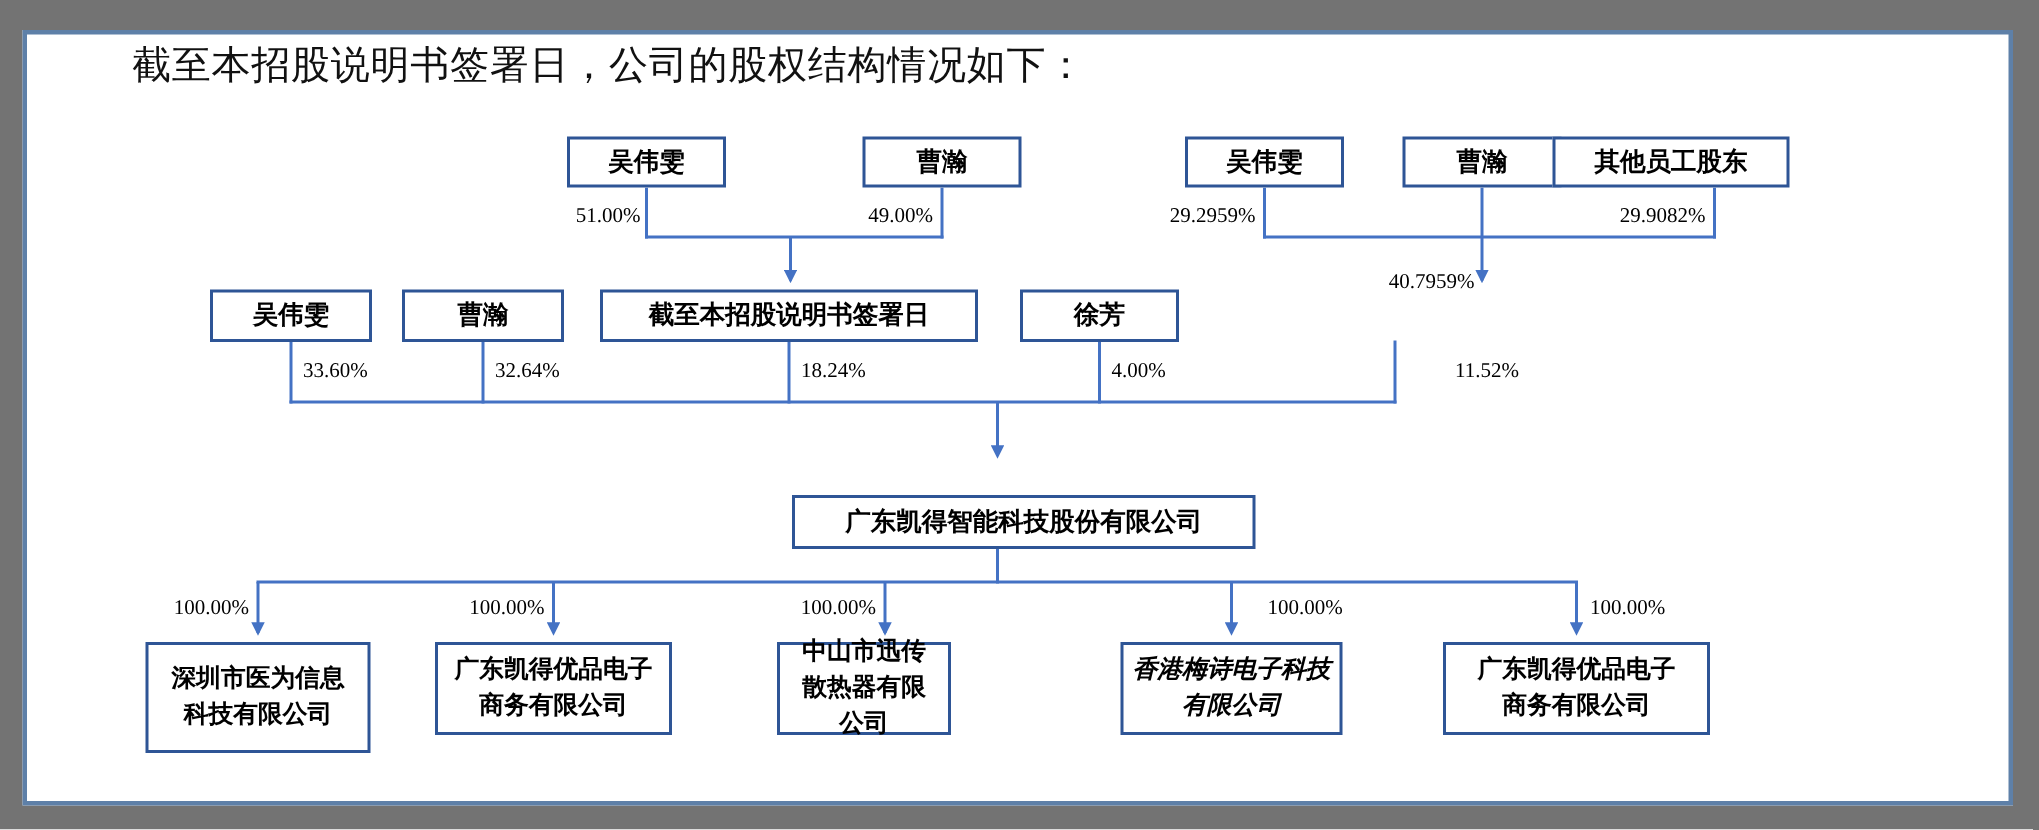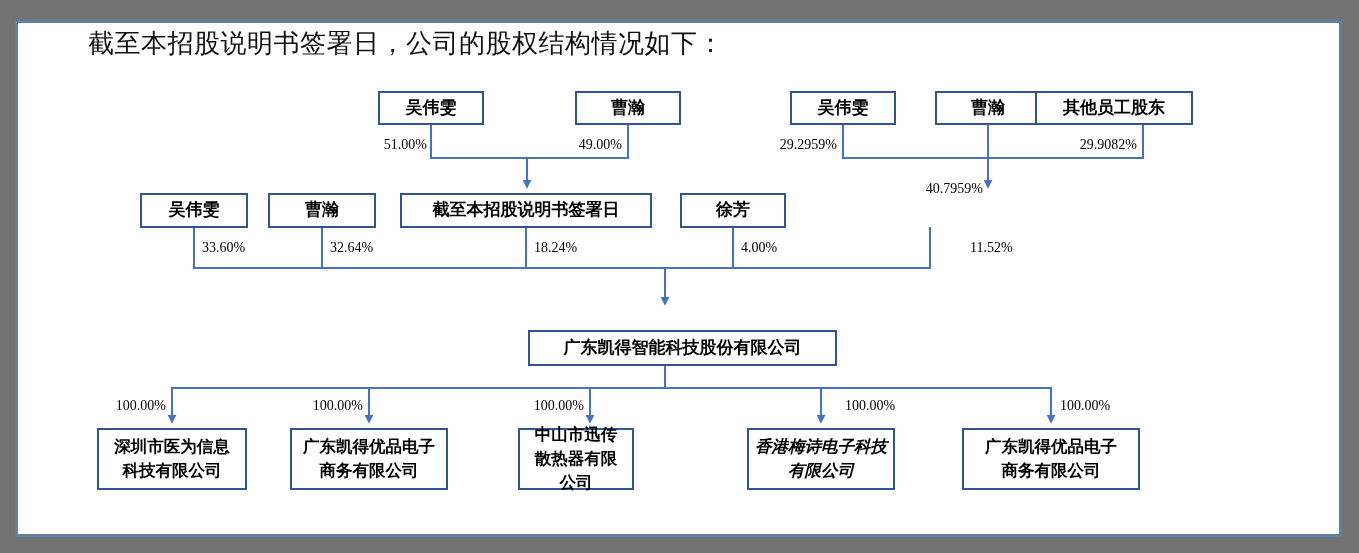--- a/index.html
+++ b/index.html
@@ -97,18 +97,18 @@
   <div class="pct" style="left:938px;top:240px;margin-left:32px;">11.52%</div>
 
   <div class="node" style="left:528px;top:310px;width:309px;height:36px;margin-top:20px;">广东凯得智能科技股份有限公司</div>
 
   <div class="pct r" style="left:96px;top:398px;width:70px;">100.00%</div>
   <div class="pct r" style="left:293px;top:398px;width:70px;">100.00%</div>
   <div class="pct r" style="left:514px;top:398px;width:70px;">100.00%</div>
   <div class="pct" style="left:845px;top:398px;">100.00%</div>
   <div class="pct" style="left:1060px;top:398px;">100.00%</div>
 
-  <div class="node wrap" style="left:97px;top:428px;width:150px;height:62px;padding:0 15px;">深圳市医为信息科技有限公司</div>
+  <div class="node wrap" style="left:97px;top:428px;width:150px;height:74px;padding:0 15px;">深圳市医为信息科技有限公司</div>
   <div class="node wrap" style="left:290px;top:428px;width:158px;height:62px;padding:0 9px;">广东凯得优品电子商务有限公司</div>
   <div class="node wrap" style="left:518px;top:428px;width:116px;height:62px;padding:16px 12px;">中山市迅传散热器有限公司</div>
   <div class="node wrap" style="left:747px;top:428px;width:148px;height:62px;padding:0 4px;font-style:italic;">香港梅诗电子科技有限公司</div>
   <div class="node wrap" style="left:962px;top:428px;width:178px;height:62px;padding:0 19px;">广东凯得优品电子商务有限公司</div>
 </div>
 
 </body></html>

